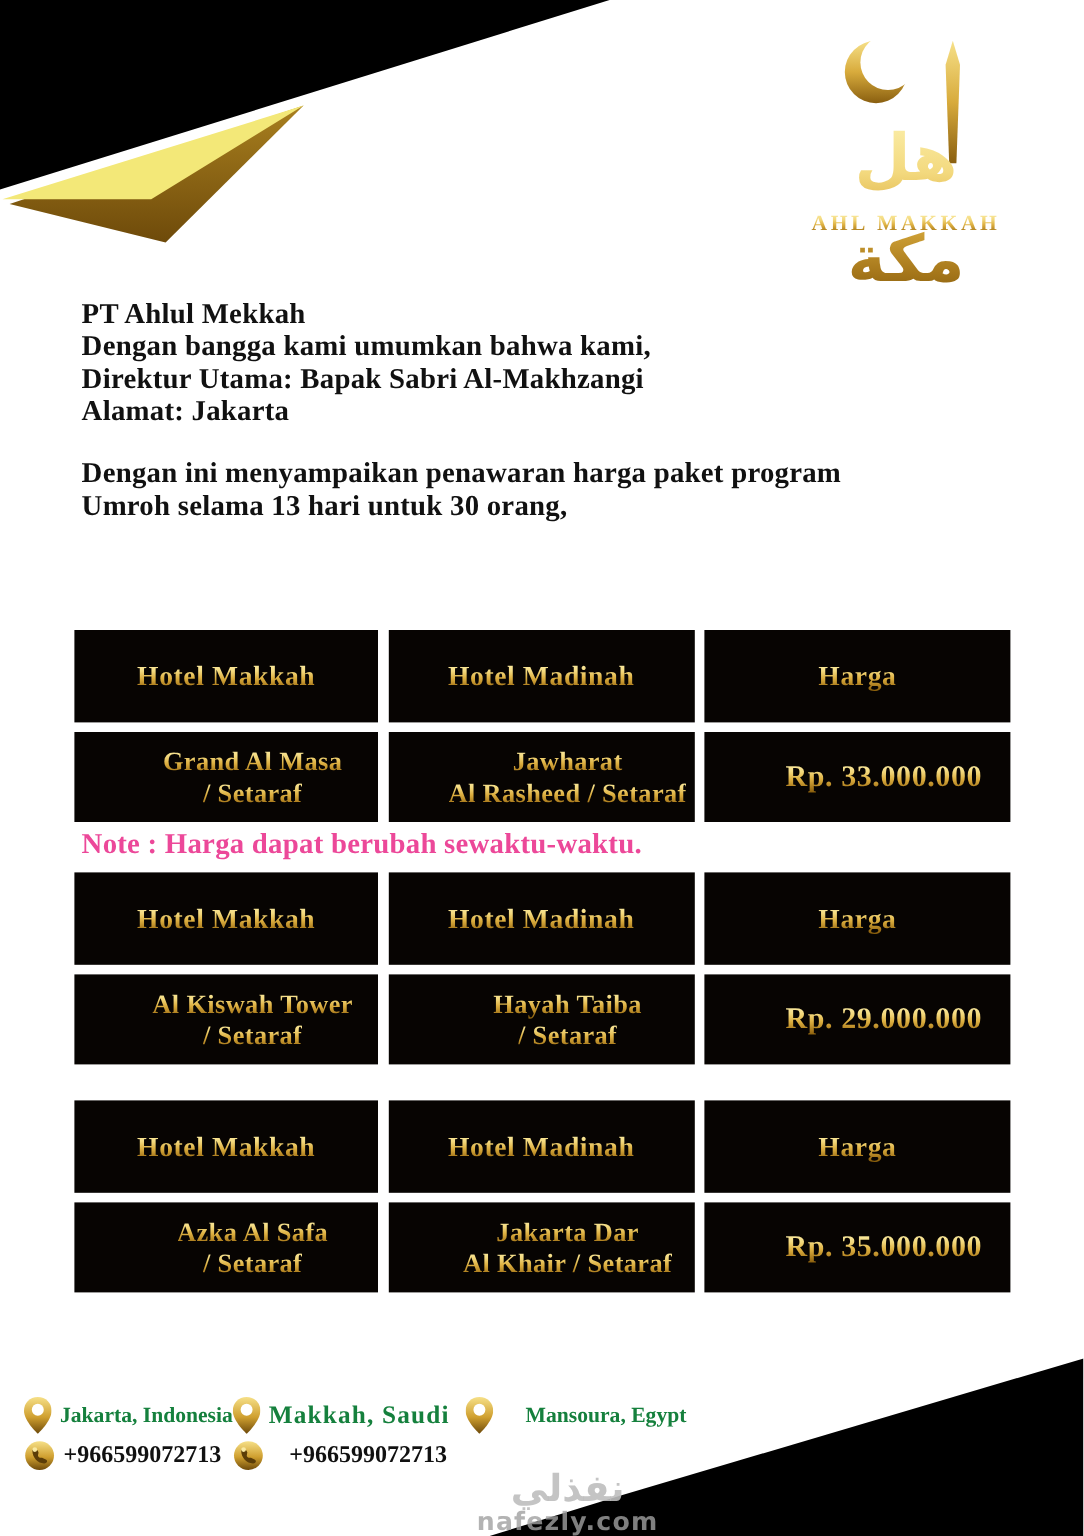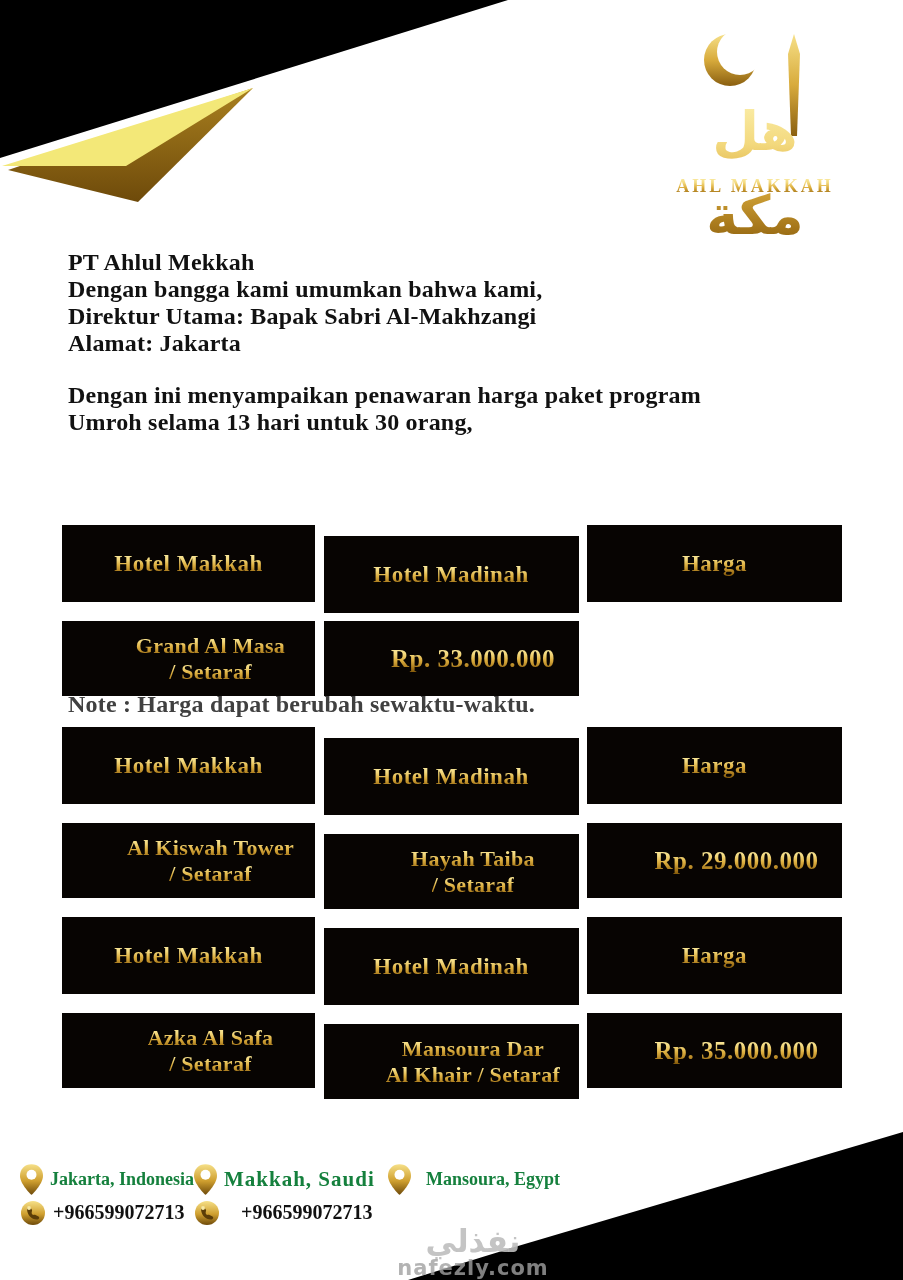--- a/index.html
+++ b/index.html
@@ -34,32 +34,32 @@
   }
   .logo-latin {
     position:absolute; left:0; top:148px; width:100%;
     font-size:18px; letter-spacing:3px;
   }
 
   
   .para { left:68px; color:#111; font-size:24px; font-weight:700; line-height:27px; letter-spacing:0.2px; }
   .intro { top:249px; }
   .offer { top:382px; }
-  .note  { left:68px; top:691px; color:#404040; font-size:24px; font-weight:700; letter-spacing:0.2px; }
+  .note  { left:68px; top:691px; color:#ec4899; font-size:24px; font-weight:700; letter-spacing:0.2px; }
 
   
   .ptable { position:absolute; left:62px; width:780px; display:flex; flex-direction:column; gap:8px; }
   .t1 { top:525px; } .t2 { top:727px; } .t3 { top:917px; }
   .trow { display:flex; gap:8.5px; }
   .cell {
     background:#070402;
     display:flex; flex-direction:column; align-items:center; justify-content:center;
     text-align:center;
   }
-  .c1 { flex:0 0 253px; } .c2 { flex:0 0 255px;margin-top:11px; } .c3 { flex:0 0 255px; }
+  .c1 { flex:0 0 253px; } .c2 { flex:0 0 255px; } .c3 { flex:0 0 255px; }
   .thead .cell { height:77px; }
   .tbody .cell { height:75px;padding-left:44px; }
   .hcell { font-size:23px; letter-spacing:0.5px; }
   .vline { font-size:22px; line-height:26px; letter-spacing:0.3px; }
   .price { font-size:25px; letter-spacing:0.5px; }
 
   
   .contact { position:absolute; top:1163px; }
   .crow { display:flex; align-items:center; height:33px; }
   .crow .icn { margin-right:7px; flex:0 0 auto; }
@@ -139,20 +139,24 @@
     </div>
     <div class="cell c3">
       <span class="gold hcell">Harga</span>
     </div>
   </div>
   <div class="trow tbody">
     <div class="cell c1">
       <div class="gold vline">Grand Al Masa</div>
       <div class="gold vline">/ Setaraf</div>
     </div>
+    <div class="cell c2">
+      <div class="gold vline">Jawharat</div>
+      <div class="gold vline">Al Rasheed / Setaraf</div>
+    </div>
     <div class="cell c3">
       <div class="gold price">Rp. 33.000.000</div>
     </div>
   </div>
 </div>
 
 <div class="abs note">Note : Harga dapat berubah sewaktu-waktu.</div>
 
 <div class="ptable t2">
   <div class="trow thead">
@@ -192,21 +196,21 @@
     <div class="cell c3">
       <span class="gold hcell">Harga</span>
     </div>
   </div>
   <div class="trow tbody">
     <div class="cell c1">
       <div class="gold vline">Azka Al Safa</div>
       <div class="gold vline">/ Setaraf</div>
     </div>
     <div class="cell c2">
-      <div class="gold vline">Mansoura Dar</div>
+      <div class="gold vline">Jakarta Dar</div>
       <div class="gold vline">Al Khair / Setaraf</div>
     </div>
     <div class="cell c3">
       <div class="gold price">Rp. 35.000.000</div>
     </div>
   </div>
 </div>
 
 <svg class="abs deco" style="left:408px;top:1128px" width="495" height="152" viewBox="0 0 495 152">
   <polygon points="495,4 495,152 0,152 110,118" fill="#000000"></polygon>
@@ -254,20 +258,20 @@
     <span class="tel" style="margin-left:14px">+966599072713</span>
   </div>
 </div>
 
 <div class="contact cc3">
   <div class="crow">
     <svg class="icn" width="23" height="31" viewBox="0 0 24 32">
       <path d="M12 0 C5 0 0 5 0 12 C0 21 12 32 12 32 C12 32 24 21 24 12 C24 5 19 0 12 0 Z" fill="url(#pinG)"></path>
       <circle cx="12" cy="11" r="5.2" fill="#ffffff"></circle>
     </svg>
-    <span class="loc" style="margin-left:8px">Mansoura, Egypt</span>
+    <span class="loc" style="margin-left:20px">Mansoura, Egypt</span>
   </div>
 </div>
 
 <div class="abs watermark">
   <div class="wm-ar">نفذلي</div>
   <div class="wm-dom">nafezly.com</div>
 </div>
 
 </body></html>

